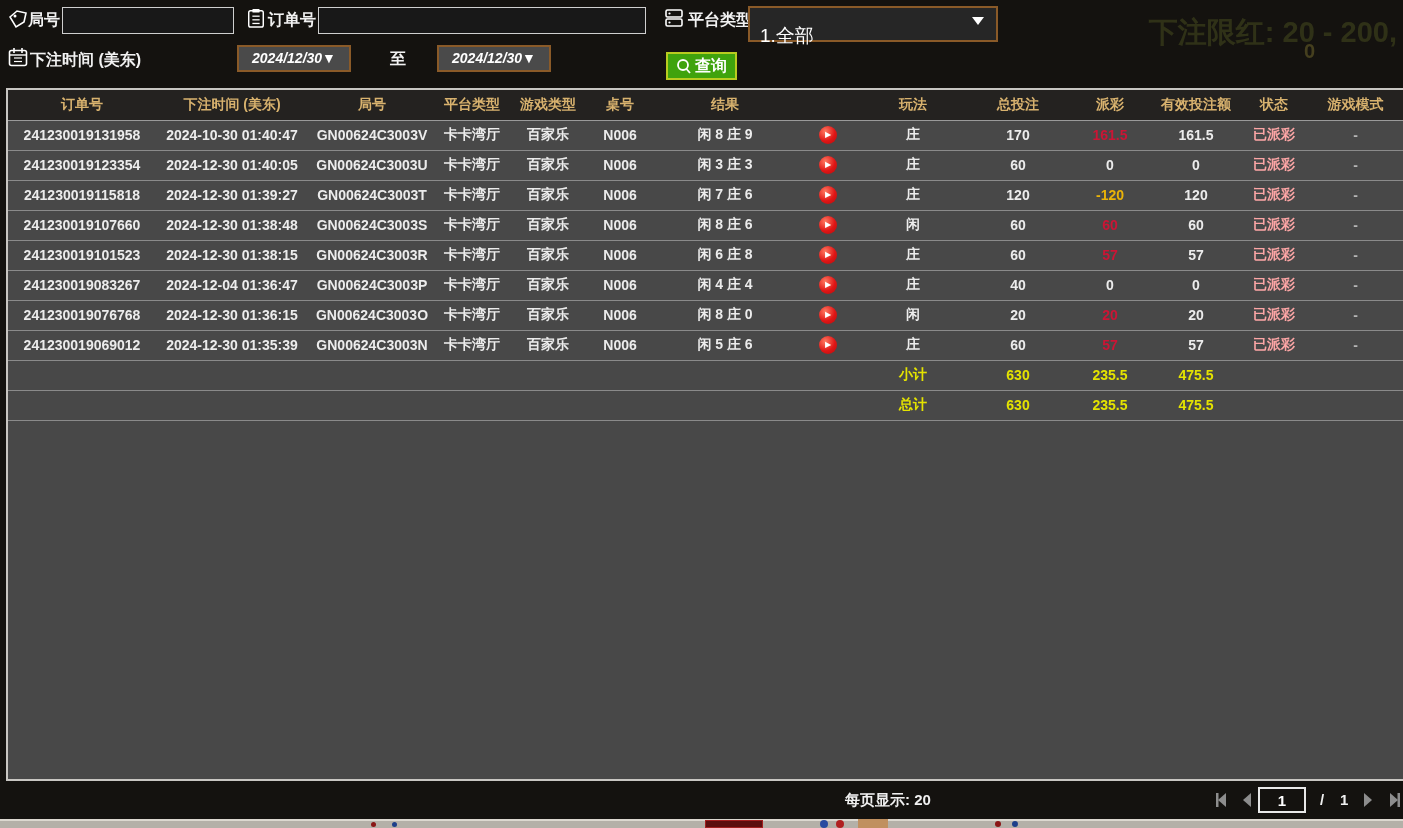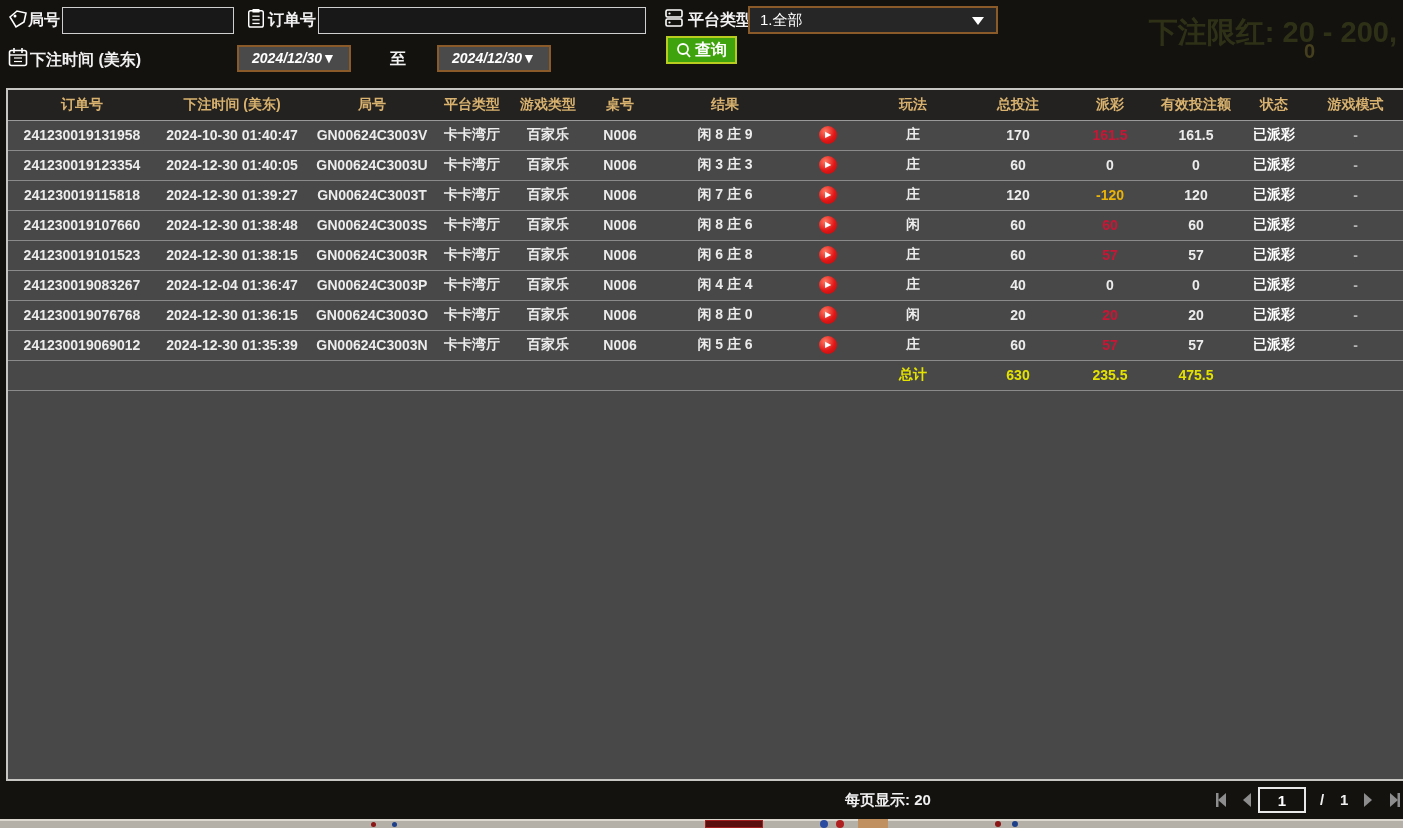--- a/index.html
+++ b/index.html
@@ -4,38 +4,38 @@
 <style>
   * { margin:0; padding:0; box-sizing:border-box; }
   html,body { width:1403px; height:828px; overflow:hidden; }
   body { font-family:"Liberation Sans","DejaVu Sans",sans-serif; background:#14120f; position:relative; color:#ececec; }
 
   
   .flabel { position:absolute; color:#f2f2f2; font-weight:700; font-size:16px; white-space:nowrap; }
   .ficon  { position:absolute; width:20px; height:20px; }
   .txtinput { position:absolute; height:27px; background:#181818; border:1px solid #cfcfcf; color:#eee; font-size:14px; padding:0 6px; outline:none; }
   .datebtn { position:absolute; height:27px; background:#4a4a4a; border:2px solid #8a5a28; color:#fff; font-weight:700; font-size:14px; text-align:center; line-height:23px; cursor:pointer;font-style:italic; }
-  .dropdown { position:absolute; height:28px; background:#262626; border:2px solid #8a5a28; color:#fff; font-size:15px; line-height:24px; padding:0 10px; cursor:pointer; }
+  .dropdown { position:absolute; height:28px; background:#262626; border:2px solid #8a5a28; color:#fff; font-size:19px; line-height:24px; padding:16px 10px; cursor:pointer; }
   .dropdown .caret { position:absolute; right:12px; top:9px; width:0; height:0; border-left:6px solid transparent; border-right:6px solid transparent; border-top:8px solid #fff; }
   .searchbtn { position:absolute; height:28px; background:#3fa30d; border:2px solid #b8cc20; color:#fff; font-weight:700; font-size:16px; display:flex; align-items:center; gap:3px; padding:0 8px; cursor:pointer; }
 
   
   .ghost1 { position:absolute; top:13px; right:6px; font-size:29px; font-weight:700; color:rgba(120,128,48,0.28); }
   .ghost2 { position:absolute; top:40px; right:88px; font-size:20px; font-weight:700; color:rgba(160,150,60,0.35); }
 
   
   .tablewrap { position:absolute; left:6px; top:88px; width:1397px; height:693px; background:#484848; border:2px solid #c8c6c2; border-right:none; }
   table { width:100%; border-collapse:collapse; table-layout:fixed; }
   th, td { height:30px; text-align:center; font-size:14px; overflow:hidden; white-space:nowrap; border-bottom:1px solid #8a8a8a; padding:0; }
   thead th { background:#242220; color:#d8b26e; font-weight:700; border-bottom:1px solid #9a9a9a; }
   tbody td { color:#ececec; font-weight:700; }
   td.pay-red { color:#cb1535; }
   td.pay-green { color:#eab308; }
   td.pay-white { color:#ececec; }
-  td.status-green { color:#ffffff; }
+  td.status-green { color:#fca5a5; }
   td.mode { color:#b5b5b5; }
   tr.sumrow td { color:#e4e300; font-weight:700; }
   .playbtn { display:inline-block; width:18px; height:18px; border-radius:50%;
              background:radial-gradient(circle at 35% 30%, #ff7a62, #e01616 55%, #b30d0d);
              color:#fff; font-size:8px; line-height:18px; text-align:center; vertical-align:middle; cursor:pointer; }
 
   
   .pagebar { position:absolute; left:0; top:781px; width:1178px; height:47px; background:#14120f; }
   .pagetext { position:absolute; top:10px; color:#f0f0f0; font-weight:700; font-size:15px; white-space:nowrap; }
   .pageinput { position:absolute; left:1258px; top:6px; width:48px; height:26px; background:transparent; border:2px solid #e8e8e8; color:#fff; font-weight:700; font-size:15px; text-align:center; outline:none; }
@@ -87,21 +87,21 @@
   <line x1="14" y1="1" x2="14" y2="6" stroke="#fff" stroke-width="1.6"></line>
   <line x1="1.5" y1="8" x2="18.5" y2="8" stroke="#fff" stroke-width="1.4"></line>
   <line x1="6" y1="11" x2="14" y2="11" stroke="#fff" stroke-width="1.2"></line>
   <line x1="6" y1="14.5" x2="14" y2="14.5" stroke="#fff" stroke-width="1.2"></line>
 </svg>
 <span class="flabel" style="left:30px;top:50px;">下注时间 (美东)</span>
 <button class="datebtn" style="left:237px;top:45px;width:114px;">2024/12/30▼</button>
 <span class="flabel" style="left:390px;top:49px;">至</span>
 <button class="datebtn" style="left:437px;top:45px;width:114px;">2024/12/30▼</button>
 
-<button class="searchbtn" style="left:666px;top:36px;">
+<button class="searchbtn" style="left:666px;top:52px;">
   <svg width="16" height="16" viewBox="0 0 16 16">
     <circle cx="7" cy="7" r="5" fill="none" stroke="#fff" stroke-width="1.8"></circle>
     <line x1="10.5" y1="11" x2="14" y2="15" stroke="#fff" stroke-width="1.8"></line>
   </svg>
   <span>查询</span>
 </button>
 
 <div class="tablewrap">
   <table>
     <colgroup>
@@ -264,20 +264,29 @@
           <td>60</td>
           <td class="pay-red">57</td>
           <td>57</td>
           <td class="status-green">已派彩</td>
           <td class="mode">-</td>
         </tr>
       </tbody>
     <tbody>
       <tr class="sumrow">
         <td colspan="8"></td>
+        <td>小计</td>
+        <td>630</td>
+        <td>235.5</td>
+        <td>475.5</td>
+        <td></td>
+        <td></td>
+      </tr>
+      <tr class="sumrow">
+        <td colspan="8"></td>
         <td>总计</td>
         <td>630</td>
         <td>235.5</td>
         <td>475.5</td>
         <td></td>
         <td></td>
       </tr>
     </tbody>
   </table>
 </div>

